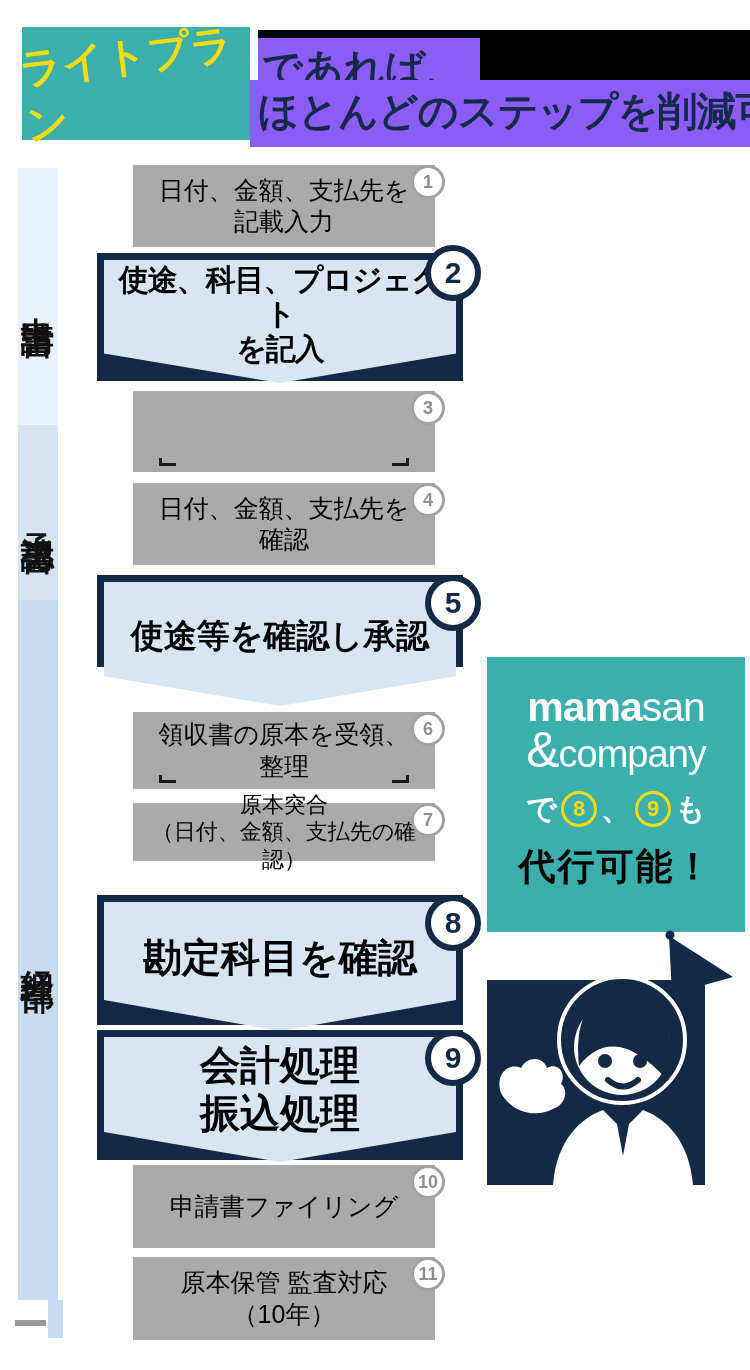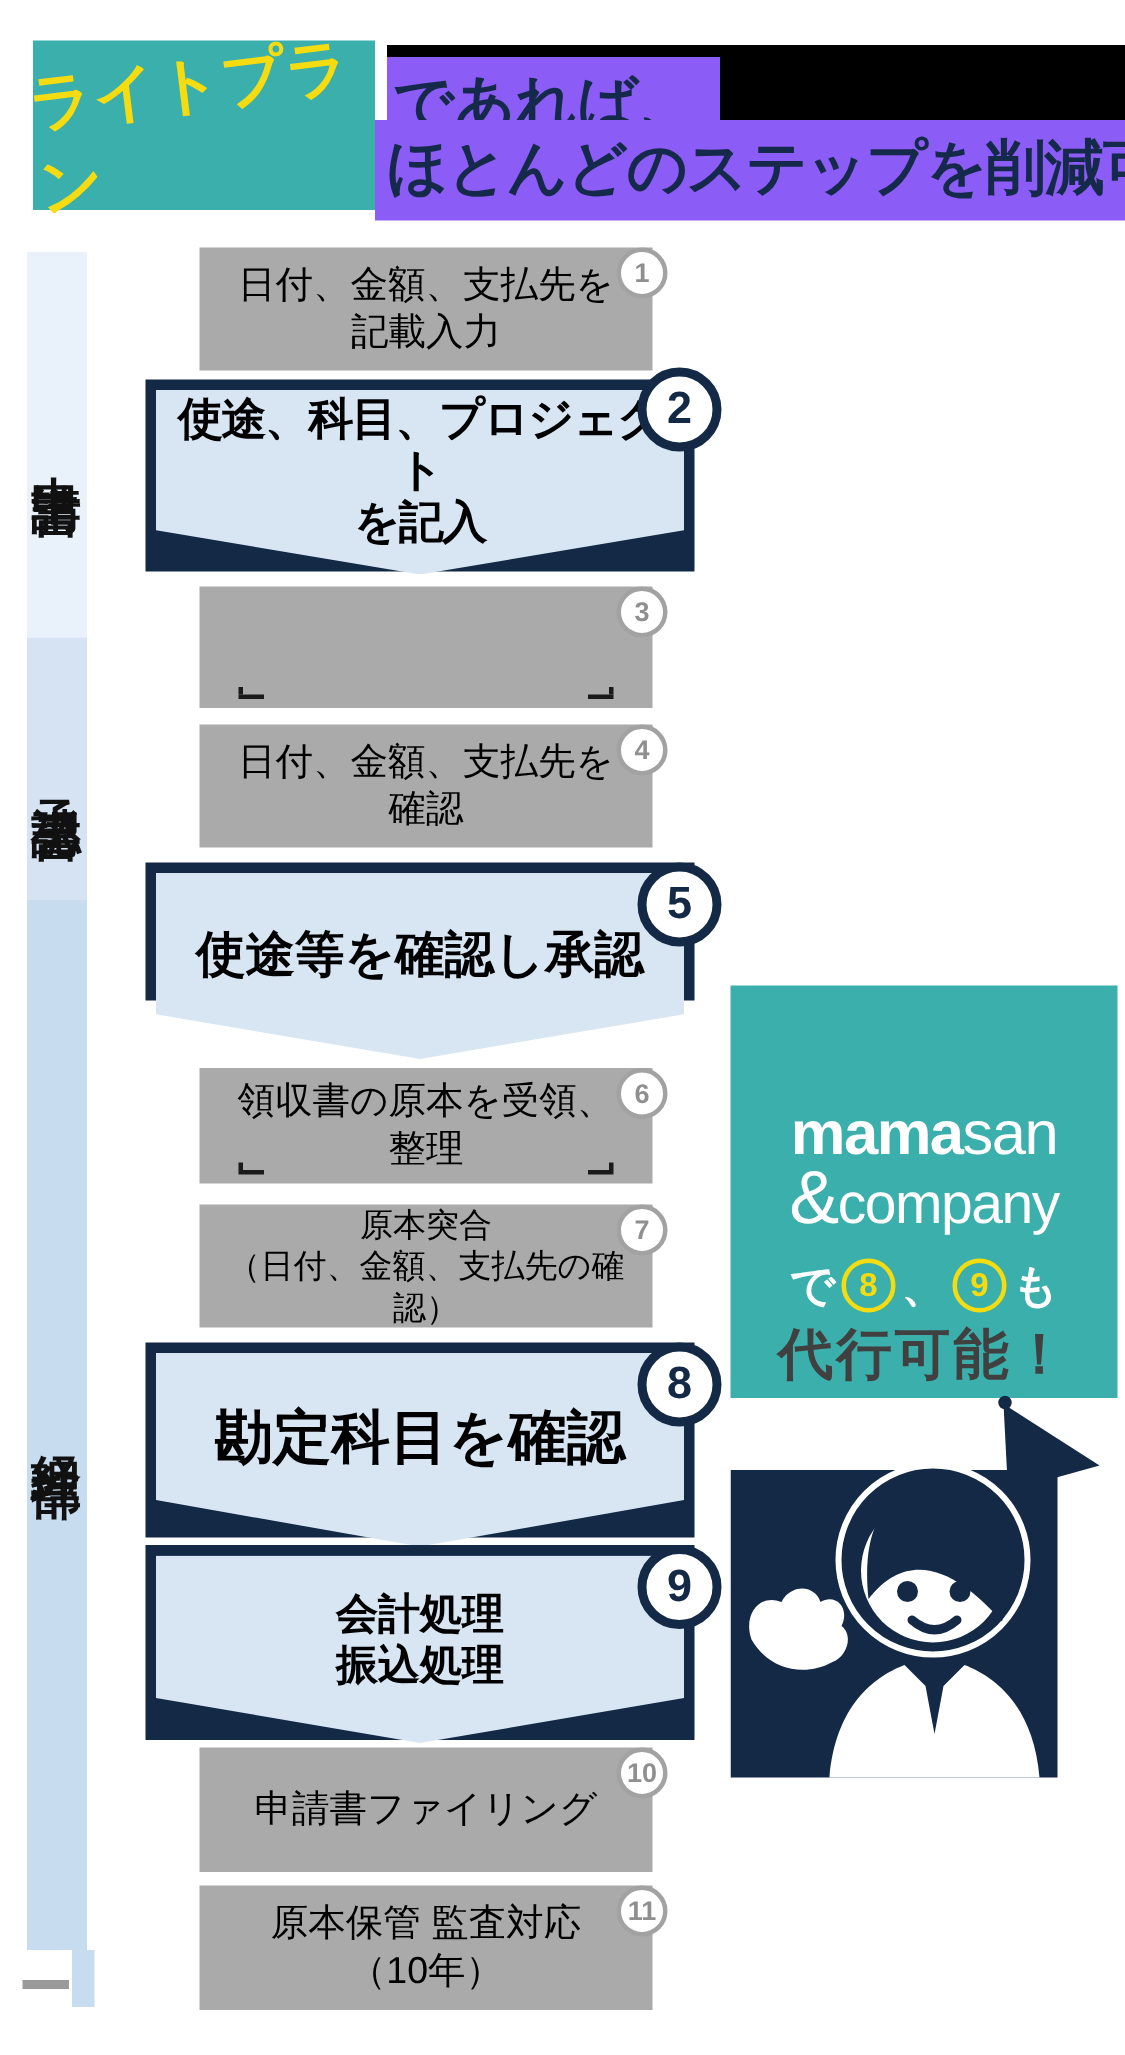--- a/index.html
+++ b/index.html
@@ -40,52 +40,52 @@
   .tick:after{content:"";position:absolute;top:-5px;width:3px;height:5px;background:#1a1a1a;}
   .tick-l{left:26px;}  .tick-l:after{left:0;}
   .tick-r{right:26px;} .tick-r:after{right:0;}
 
   #st1{top:165px;height:82px;}
   #st2{top:253px;height:128px;}
   #st3{top:391px;height:81px;}
   #st4{top:483px;height:82px;}
   #st5{top:575px;height:92px;}
   #st6{top:712px;height:77px;}
-  #st7{top:803px;height:82px;font-size:22px;}
+  #st7{top:803px;height:58px;font-size:22px;}
   #st8{top:895px;height:130px;}
   #st9{top:1030px;height:130px;}
   #st10{top:1165px;height:83px;}
   #st11{top:1257px;height:83px;}
   #st2 .pent{height:109px;font-size:30px;letter-spacing:-1px;line-height:1.15;padding-bottom:14px;}
   #st5 .pent{height:108px;font-size:33px;padding-bottom:16px;}
   #st8 .pent{height:111px;font-size:39px;padding-bottom:18px;}
-  #st9 .pent{height:111px;font-size:28px;line-height:1.2;padding-bottom:14px;}
+  #st9 .pent{height:111px;font-size:40px;line-height:1.2;padding-bottom:14px;font-family:Liberation Mono, monospace;}
 
   .badge{position:absolute;border-radius:50%;background:#fff;display:flex;align-items:center;
          justify-content:center;font-weight:bold;z-index:3;}
   .badge-gray{width:28px;height:28px;border:3px solid #A2A2A2;color:#8F8F8F;font-size:18px;
               right:-10px;top:0px;}
   .badge-navy{width:44px;height:44px;border:6px solid #132946;color:#132946;font-size:30px;
               right:-18px;top:0px;}
   #st2 .badge-navy{top:-8px;}
 
   
   .promo{position:absolute;left:487px;top:657px;width:258px;height:275px;background:#3BAFAC;
          color:#fff;text-align:center;}
-  .brand{margin-top:80px;line-height:0.92;}
+  .brand{margin-top:32px;line-height:0.92;}
   .brand-l1{font-size:41px;letter-spacing:-1px;}
   .brand-bold{font-weight:bold;}
   .brand-light{font-weight:normal;}
   .brand-l2{font-size:38px;font-weight:normal;letter-spacing:-1px;}
   .brand-amp{font-size:50px;font-weight:normal;}
   .promo-mid{margin-top:16px;font-size:30px;font-weight:bold;color:#fff;
              display:flex;align-items:center;justify-content:center;gap:2px;}
   .num-circ{display:inline-flex;width:30px;height:30px;border:3px solid #F5DC11;border-radius:50%;
             color:#F5DC11;font-size:22px;align-items:center;justify-content:center;margin:0 2px;}
-  .promo-big{margin-top:0;font-size:37px;font-weight:bold;color:#404040;letter-spacing:2px;}
+  .promo-big{margin-top:12px;font-size:37px;font-weight:bold;color:#000000;letter-spacing:2px;}
 
   
   .mascot{position:absolute;left:487px;top:928px;width:260px;height:262px;}
 </style>
 </head>
 <body>
 
 <div class="canvas">
 
   <div class="black-band"></div>

